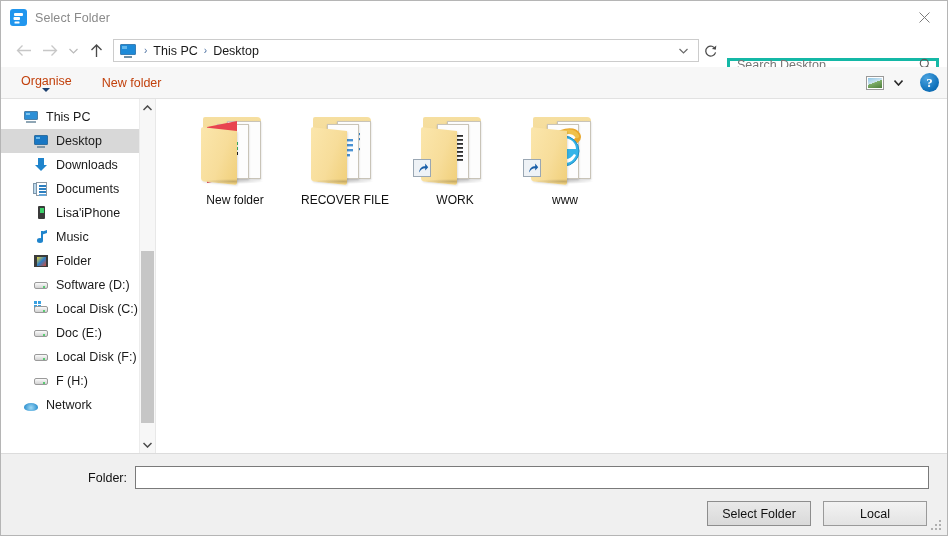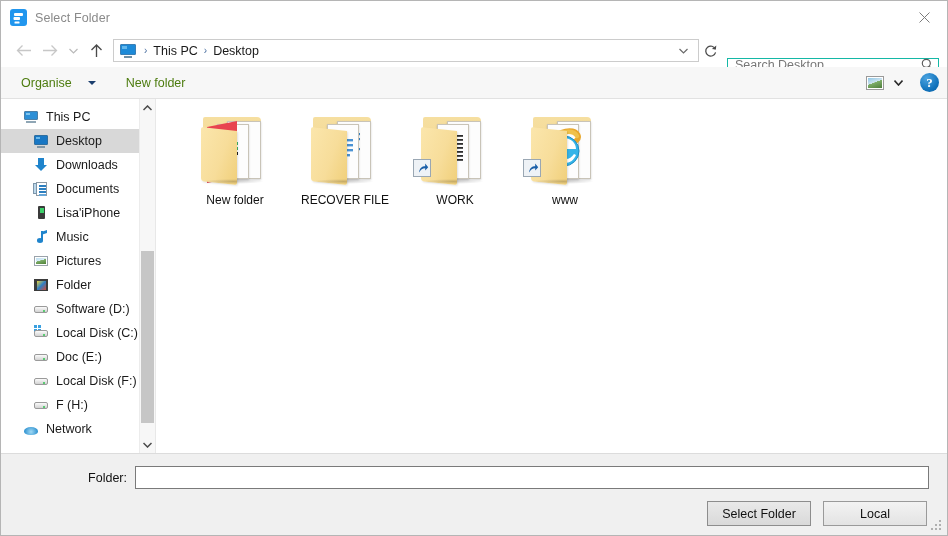--- a/index.html
+++ b/index.html
@@ -93,41 +93,42 @@
     margin-left: auto; padding: 0 6px; color: #555; font-size: 9px;
     cursor: pointer;
   }
   .refresh-btn {
     width: 24px; height: 23px; display: flex; align-items: center;
     justify-content: center; cursor: pointer; flex: 0 0 auto;
     border: 1px solid transparent;
   }
   .searchbox {
     width: 212px; height: 14px; margin-left: 4px; flex: 0 0 auto;
-    border: 1px solid #14b8a6; background: #fff;
+    border: 3px solid #14b8a6; background: #fff;
     display: flex; align-items: center; padding: 0 4px 0 7px; margin-top: 28px;
   }
   .searchbox input {
     flex: 1 1 auto; border: 0; outline: 0; font-size: 12.5px;
     color: #222; font-family: "Liberation Sans", sans-serif;
     background: transparent;
   }
   .searchbox input::placeholder { color: #777; }
 
   
   .toolbar {
     height: 32px; background: #f7f7f7;
     border-bottom: 1px solid #e2e2e2;
     display: flex; align-items: center; flex: 0 0 auto;
     padding: 0 8px 0 18px; position: relative;
   }
   .tb-item {
-    font-size: 12.5px; color: #4d7c0f; cursor: pointer;
-    display: flex; align-items: center; gap: 16px; margin-right: 26px;
+    font-size: 12.5px; color: #c2410c; cursor: pointer;
+    display: flex; align-items: center; gap: 0; margin-right: 26px;
     padding: 3px 2px;
+    flex-direction: column;
   }
   .caret-down {
     width: 0; height: 0; border-left: 4px solid transparent;
     border-right: 4px solid transparent; border-top: 4px solid #1c3f6e;
   }
   .tb-right { margin-left: auto; display: flex; align-items: center; gap: 0; }
   .view-icon {
     width: 22px; height: 18px; position: relative; cursor: pointer;
     display:flex; align-items:center; justify-content:center;
   }
@@ -496,26 +497,20 @@
         </div>
 
         <div class="nav-item indent">
           <span class="nav-ico ico-music">
               <i></i>
               <b></b>
             </span>
           <span class="nav-label">Music</span>
         </div>
 
-        <div class="nav-item indent">
-          <span class="nav-ico ico-pic">
-              <i></i>
-            </span>
-          <span class="nav-label">Pictures</span>
-        </div>
 
         <div class="nav-item indent">
           <span class="nav-ico ico-vid">
               <i></i>
             </span>
           <span class="nav-label">Folder</span>
         </div>
 
         <div class="nav-item indent">
           <span class="nav-ico ico-drive">

